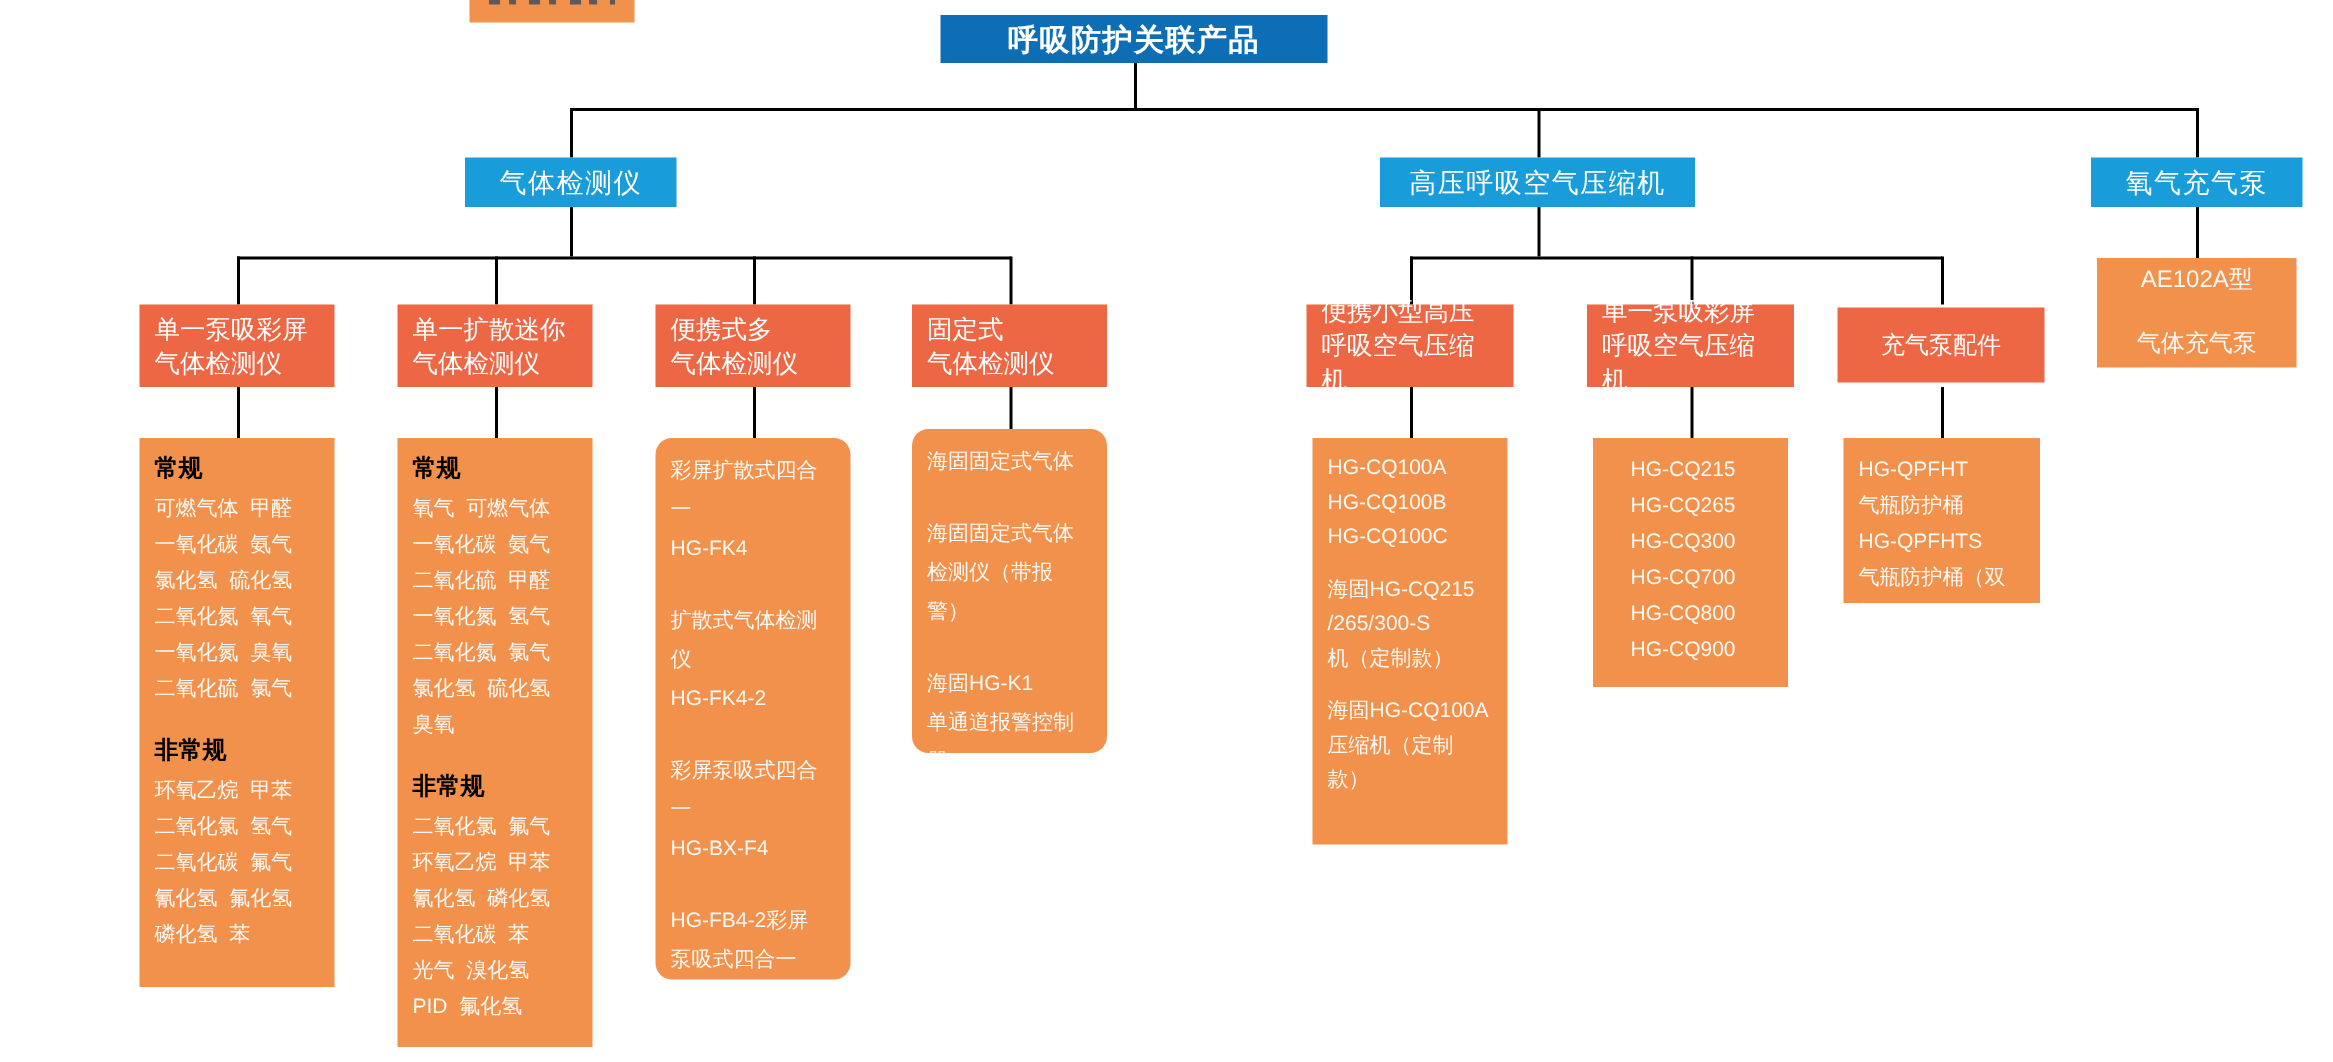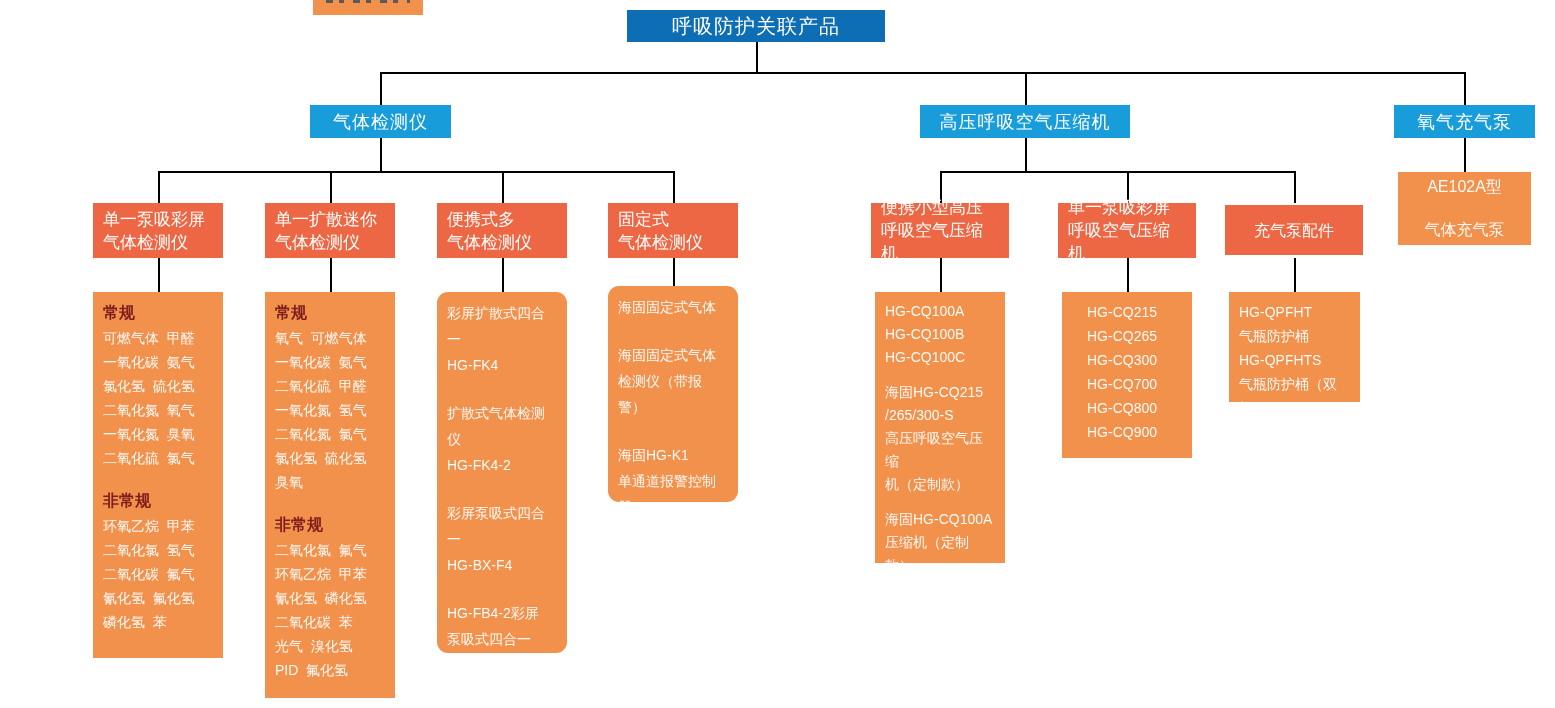--- a/index.html
+++ b/index.html
@@ -6,42 +6,42 @@
   .canvas{
     position:relative;width:1555px;height:708px;overflow:hidden;
     font-family:"Liberation Sans","DejaVu Sans",sans-serif;
     -webkit-font-smoothing:antialiased;
   }
   .box{position:absolute;box-sizing:border-box;color:#fff;}
   
   .node-title{
     background:var(--title-blue,#0E6EB5);
     display:flex;align-items:center;justify-content:center;
-    font-size:20px;font-weight:normal;letter-spacing:1px;text-align:right;
+    font-size:20px;font-weight:bold;letter-spacing:1px;text-align:right;
   }
   .node-branch{
     background:var(--branch-blue,#189CDA);
     display:flex;align-items:center;justify-content:center;
     font-size:18px;font-weight:500;letter-spacing:1px;
   }
   .node-cat{
     background:var(--header-red,#EE6744);
     padding:5px 10px;font-size:17px;line-height:23px;
     display:flex;flex-direction:column;justify-content:center;
   }
   .node-cat .ln{white-space:pre-wrap;}
   .node-cat.center{align-items:center;justify-content:center;font-size:16px;}
   .node-list{
     background:var(--list-orange,#F1914C);
     padding:8px 10px;font-size:14px;line-height:24px;
     color:rgba(255,255,255,.95);
   }
   .node-list .group{margin-bottom:18px;}
   .node-list .group:last-child{margin-bottom:0;}
-  .node-list .ghead{font-size:16px;font-weight:bold;line-height:26px;color:#7f1d1d;}
+  .node-list .ghead{font-size:16px;font-weight:bold;line-height:26px;color:#000000;}
   .node-list .ln{white-space:pre-wrap;}
   .node-list.lh26{line-height:26px;border-radius:11px;}
   .node-list.lh26 .group{margin-bottom:22px;}
   .node-list.tight{line-height:23px;}
   .node-list.tight .group{margin-bottom:12px;}
   .node-list.pad25{padding-left:25px;}
   .node-product{
     background:var(--list-orange,#F1914C);
     display:flex;flex-direction:column;align-items:center;justify-content:space-between;
     font-size:16px;line-height:30px;color:rgba(255,255,255,.95);
@@ -204,21 +204,20 @@
     </div>
   <div class="box node-list tight" style="left:875px;top:292px;width:130px;height:271px">
       <div class="group">
         <div class="ln">HG-CQ100A</div>
         <div class="ln">HG-CQ100B</div>
         <div class="ln">HG-CQ100C</div>
       </div>
       <div class="group">
         <div class="ln">海固HG-CQ215</div>
         <div class="ln">/265/300-S</div>
-        <div class="ln">高压呼吸空气压缩</div>
         <div class="ln">机（定制款）</div>
       </div>
       <div class="group">
         <div class="ln">海固HG-CQ100A</div>
         <div class="ln">压缩机（定制款）</div>
       </div>
     </div>
   <div class="box node-list pad25" style="left:1062px;top:292px;width:130px;height:166px">
       <div class="group">
         <div class="ln">HG-CQ215</div>

